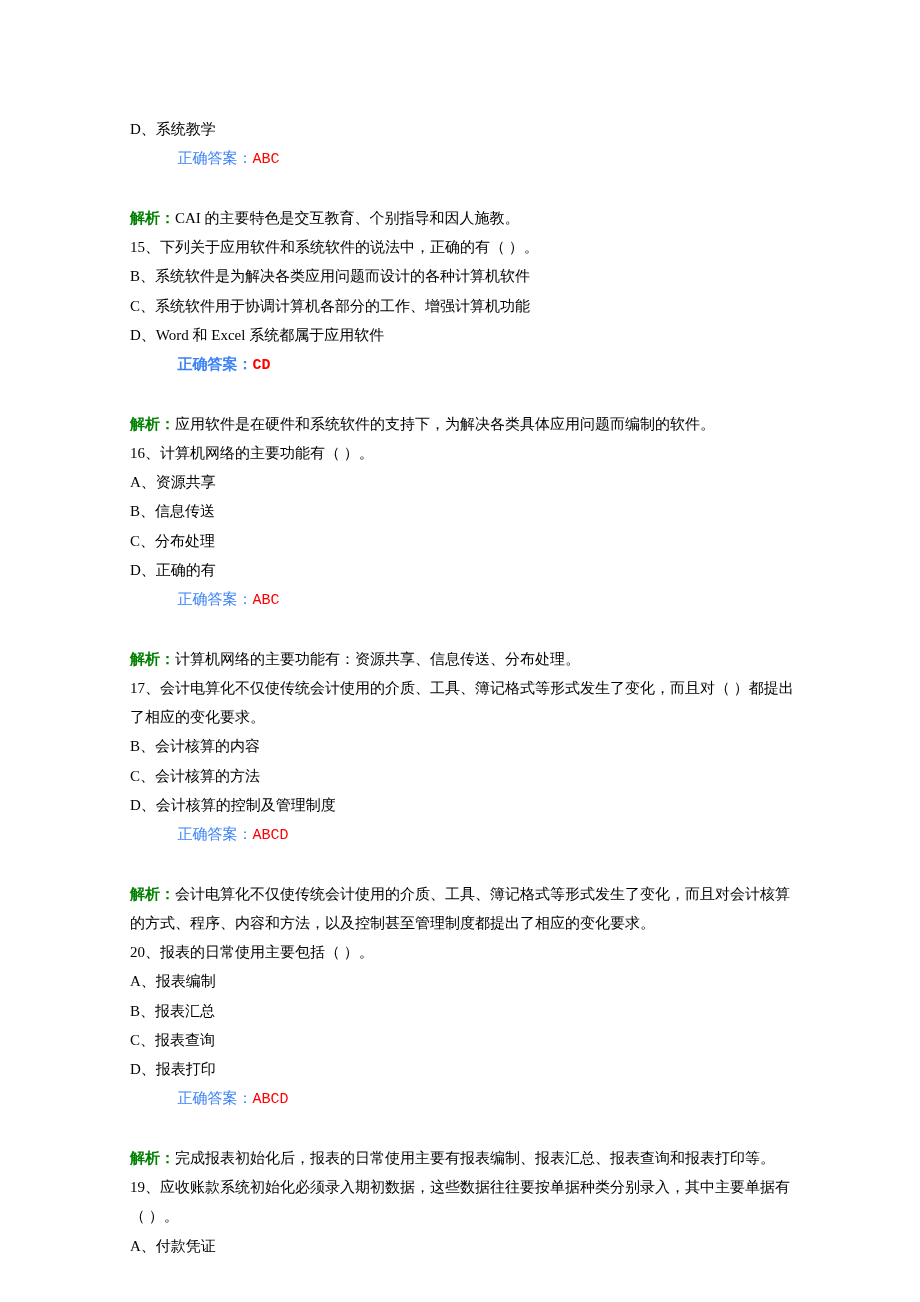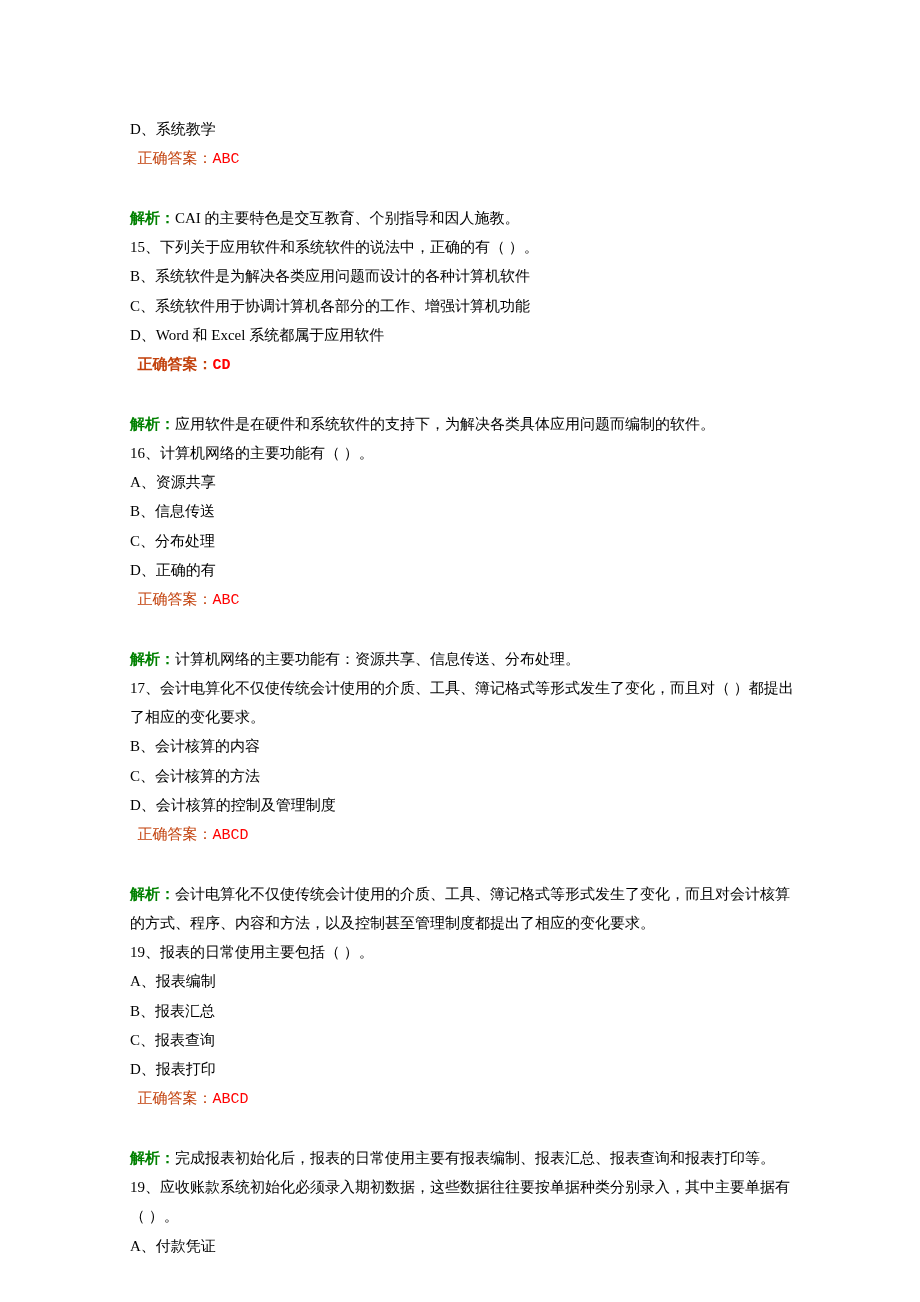--- a/index.html
+++ b/index.html
@@ -14,21 +14,22 @@
   .page {
     width: 920px;
     min-height: 1302px;
     padding: 115px 120px 100px 130px;
     box-sizing: border-box;
   }
   .line {
     margin: 0;
   }
   .answer-label {
-    color: #c2410c;
+    color: #3b82f6;
+    margin-left: 40px;
   }
   .answer-value {
     color: #ff0000;
     font-family: "Courier New", monospace;
   }
   .analysis-label {
     color: #008000;
     font-weight: bold;
     margin-top: 25px;
   }
@@ -59,21 +60,21 @@
     <p class="line" style="text-indent: 0.5em;"><span class="answer-label">正确答案：</span><span class="answer-value">ABC</span></p>
     <div class="gap"></div>
     <p class="line"><span class="analysis-label">解析：</span><span>计算机网络的主要功能有：资源共享、信息传送、分布处理。</span></p>
     <p class="line">17、会计电算化不仅使传统会计使用的介质、工具、簿记格式等形式发生了变化，而且对（ ）都提出了相应的变化要求。</p>
     <p class="line">B、会计核算的内容</p>
     <p class="line">C、会计核算的方法</p>
     <p class="line">D、会计核算的控制及管理制度</p>
     <p class="line" style="text-indent: 0.5em;"><span class="answer-label">正确答案：</span><span class="answer-value">ABCD</span></p>
     <div class="gap"></div>
     <p class="line"><span class="analysis-label">解析：</span><span>会计电算化不仅使传统会计使用的介质、工具、簿记格式等形式发生了变化，而且对会计核算的方式、程序、内容和方法，以及控制甚至管理制度都提出了相应的变化要求。</span></p>
-    <p class="line">19、报表的日常使用主要包括（ ）。</p>
+    <p class="line">20、报表的日常使用主要包括（ ）。</p>
     <p class="line">A、报表编制</p>
     <p class="line">B、报表汇总</p>
     <p class="line">C、报表查询</p>
     <p class="line">D、报表打印</p>
     <p class="line" style="text-indent: 0.5em;"><span class="answer-label">正确答案：</span><span class="answer-value">ABCD</span></p>
     <div class="gap"></div>
     <p class="line"><span class="analysis-label">解析：</span><span>完成报表初始化后，报表的日常使用主要有报表编制、报表汇总、报表查询和报表打印等。</span></p>
     <p class="line">19、应收账款系统初始化必须录入期初数据，这些数据往往要按单据种类分别录入，其中主要单据有（ ）。</p>
     <p class="line">A、付款凭证</p>
   </div>

